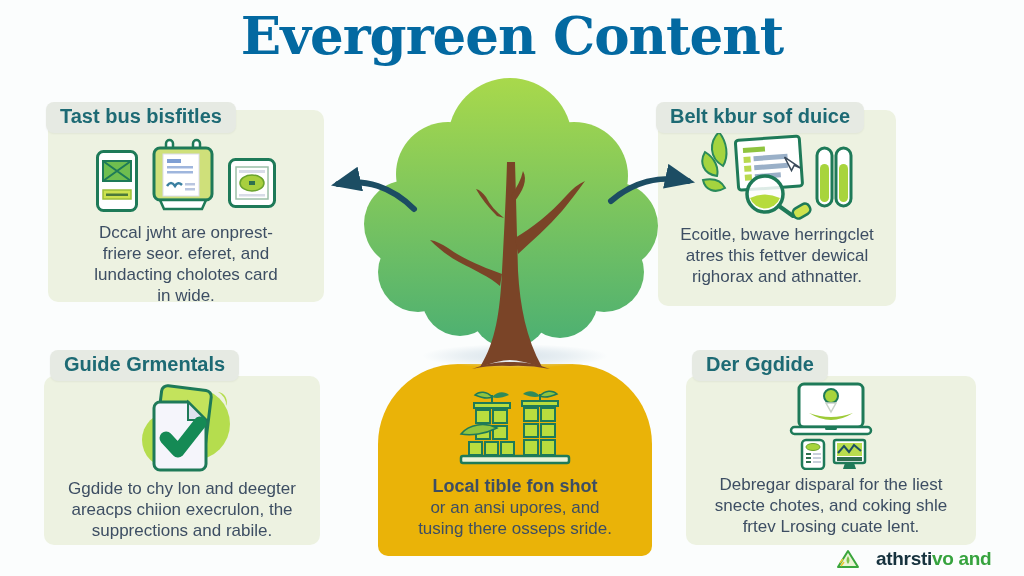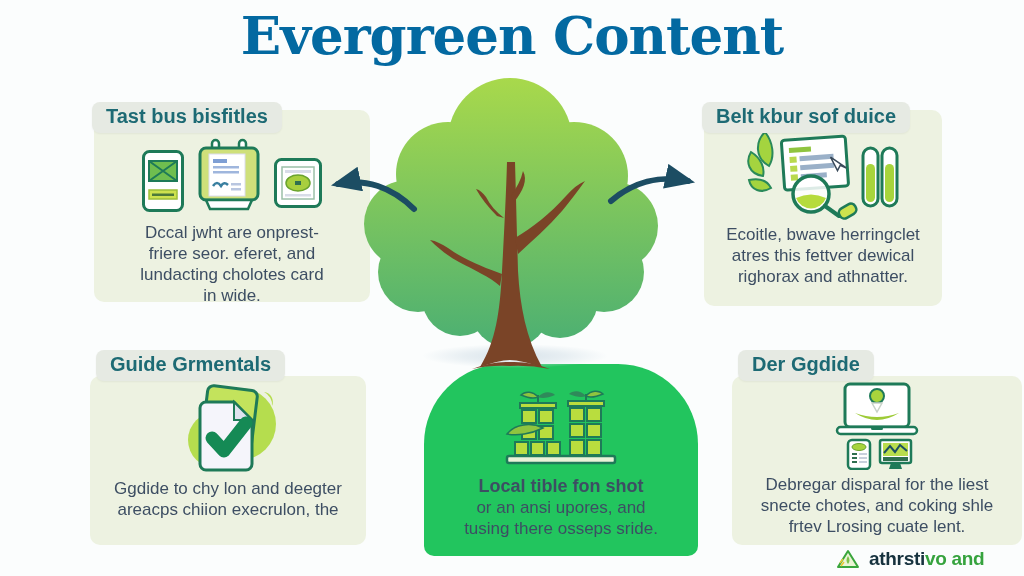--- a/index.html
+++ b/index.html
@@ -4,38 +4,38 @@
 <style>
   html,body{margin:0;padding:0;}
   body{width:1024px;height:576px;background:#fbfdfd;overflow:hidden;position:relative;
        font-family:"Liberation Sans",sans-serif;}
   .stage{position:absolute;inset:0;width:1024px;height:576px;}
 
   .title{position:absolute;left:0;top:4px;width:1024px;text-align:center;
          font-family:"DejaVu Serif",serif;font-weight:bold;font-size:53px;
          letter-spacing:-1px;color:#0369a1;}
 
-  .panel{position:absolute;background:#edf2e1;border-radius:10px;z-index:1;margin-left:46px;}
-  .panel.center{background:#22c55e;border-radius:80px 80px 10px 10px;z-index:1;}
+  .panel{position:absolute;background:#edf2e1;border-radius:10px;z-index:1;}
+  .panel.center{background:#eab308;border-radius:80px 80px 10px 10px;z-index:1;}
   .pill{position:absolute;background:#e6eae3;border-radius:8px;padding:3px 14px 5px;
         font-weight:bold;font-size:20px;color:#1d6a74;white-space:nowrap;
         box-shadow:0 1px 2px rgba(0,0,0,0.05);}
   .body-text{text-align:center;font-size:17px;line-height:21px;color:#3d4e63;}
   .body-text .lead{font-weight:bold;font-size:18px;}
 
   .icon-row{display:flex;justify-content:center;align-items:flex-end;gap:14px;}
   .icon-block{display:flex;justify-content:center;}
 
   .tree-shadow{position:absolute;left:422px;top:344px;width:186px;height:24px;z-index:2;
       background:radial-gradient(closest-side,#d8e3ea 0%,rgba(216,227,234,0.55) 55%,rgba(216,227,234,0) 100%);
       border-radius:50%;}
   .tree{position:absolute;left:352px;top:76px;z-index:3;}
   .arrows{position:absolute;inset:0;z-index:4;pointer-events:none;}
 
-  .logo{position:absolute;left:836px;top:548px;z-index:5;display:flex;align-items:center;gap:9px;}
+  .logo{position:absolute;left:836px;top:548px;z-index:5;display:flex;align-items:center;gap:16px;}
   .logo-text{font-weight:bold;font-size:19px;letter-spacing:-0.3px;}
   .logo-text .dark{color:#16323e;}
   .logo-text .green{color:#36a33e;}
 </style>
 </head>
 <body>
 
 <div class="stage">
 
   <div class="title">Evergreen Content</div>
@@ -128,20 +128,21 @@
           <rect x="32" y="6" width="50" height="62" rx="6" fill="#c3e35c" stroke="#1e7a58" stroke-width="3"></rect>
         </g>
         <path d="M28,26 a6,6 0 0 1 6,-6 h28 l18,18 v44 a6,6 0 0 1 -6,6 h-40 a6,6 0 0 1 -6,-6 z" fill="#f5f5fb" stroke="#1e7a58" stroke-width="3"></path>
         <path d="M62,20 l18,18 h-18 z" fill="#dfe3ef" stroke="#1e7a58" stroke-width="2"></path>
         <path d="M40,56 L52,69 L74,41" stroke="#158a55" stroke-width="13" stroke-linecap="round" stroke-linejoin="round" fill="none"></path>
       </svg>
     </div>
     <div class="body-text" style="margin-top:4px;">
       <div>Ggdide to chy lon and deegter</div>
       <div>areacps chiion execrulon, the</div>
+      <div>supprections and rabile.</div>
     </div>
   </div>
 
   <div class="panel" style="left:686px;top:376px;width:290px;height:169px;">
     <div class="pill" style="left:6px;top:-26px;">Der Ggdide</div>
     <div class="icon-block" style="margin-top:6px;">
       <svg width="96" height="88" viewBox="0 0 96 88">
         <rect x="16" y="2" width="64" height="43" rx="5" fill="#ffffff" stroke="#1e7a58" stroke-width="3"></rect>
         <circle cx="48" cy="14" r="7" fill="#a8d43c" stroke="#1e7a58" stroke-width="2"></circle>
         <path d="M43,21 h10 l-5,9 z" fill="#ffffff" stroke="#c8d2c8" stroke-width="1.5"></path>

